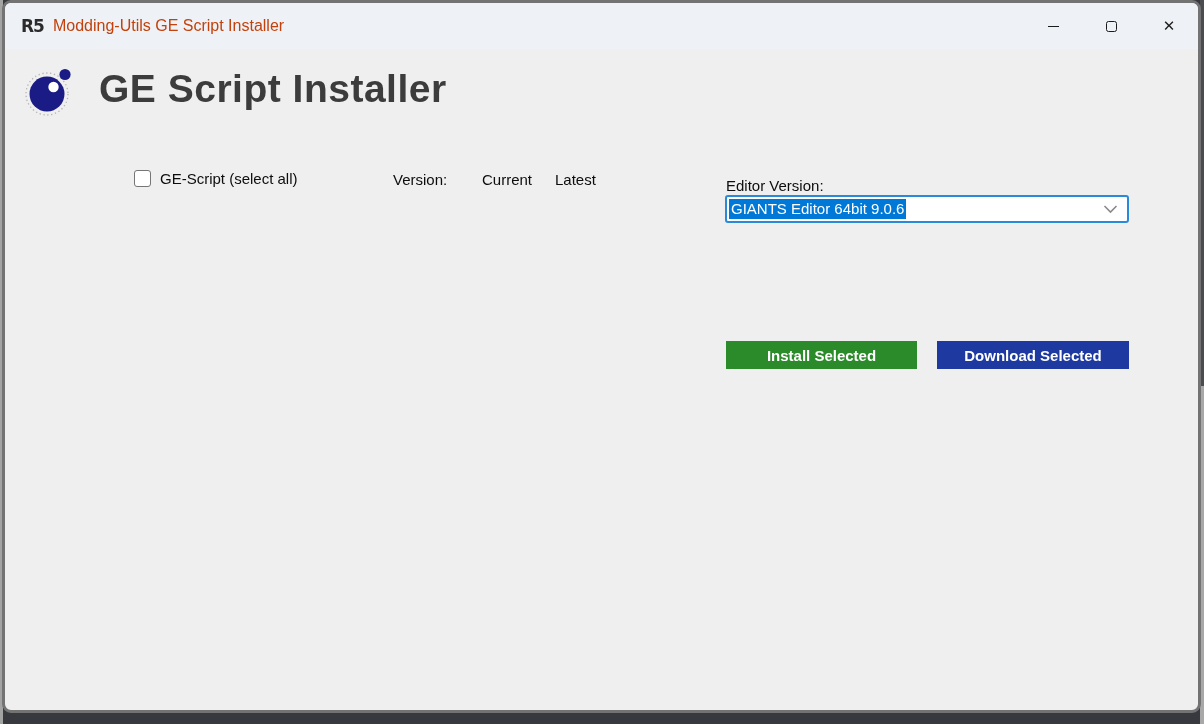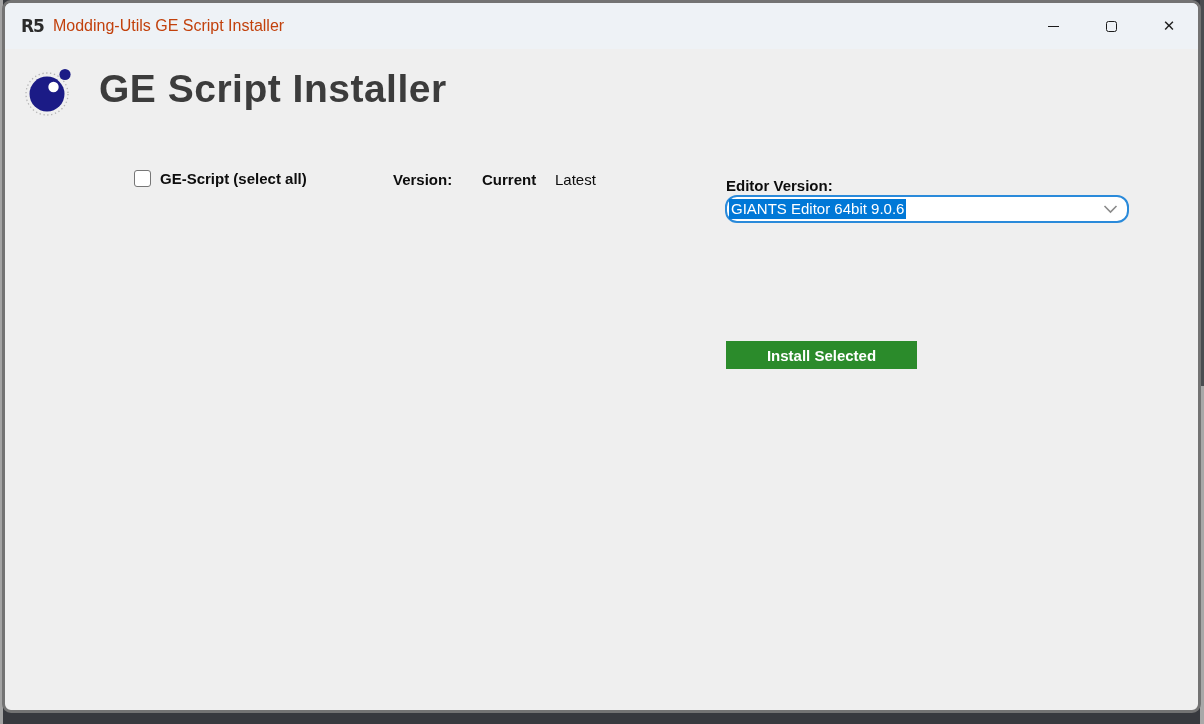--- a/index.html
+++ b/index.html
@@ -59,31 +59,31 @@
     letter-spacing:0.5px;
     white-space:nowrap;
   }
 
   .checkbox {
     position:absolute; left:129px; top:121px;
     width:17px; height:17px;
     background:#fff; border:1px solid #767676; border-radius:3px;
   }
   .lbl { position:absolute; font-size:15px; color:#0d0d0d; white-space:nowrap; }
-  .bold { font-weight:700; }
+  .bold { font-weight:400; }
   .select-all-label   { left:155px; top:121px; }
   .version-label      { left:388px; top:122px; }
-  .version-col-current{ left:477px; top:122px; font-weight:700; }
+  .version-col-current{ left:477px; top:122px; font-weight:400; }
   .version-col-latest { left:550px; top:122px; font-weight:400; }
   .editor-version-label { left:721px; top:120px;margin-top:8px; }
 
   .combobox {
     position:absolute; left:720px; top:146px; width:404px; height:28px;
     background:#fff;
-    border:2px solid #2a8ada; border-radius:12px;
+    border:2px solid #2a8ada; border-radius:3px;
     display:flex; align-items:center;
     padding-left:2px;
   }
   .combobox-value {
     background:#0078d7; color:#fff;
     font-size:15px; line-height:20px;
     padding:0 2px;
     white-space:nowrap;
   }
   .combobox-chevron {
@@ -146,15 +146,16 @@
     <span class="lbl bold editor-version-label">Editor Version:</span>
 
     <div class="combobox">
       <span class="combobox-value">GIANTS Editor 64bit 9.0.6</span>
       <svg class="combobox-chevron" viewBox="0 0 15 10">
         <polyline points="1.5,2 7.5,8 13.5,2" fill="none" stroke="#8a8a8a" stroke-width="1.6"></polyline>
       </svg>
     </div>
 
     <button class="btn btn-install">Install Selected</button>
+    <button class="btn btn-download">Download Selected</button>
 
   </div>
 </div>
 
 </body></html>

